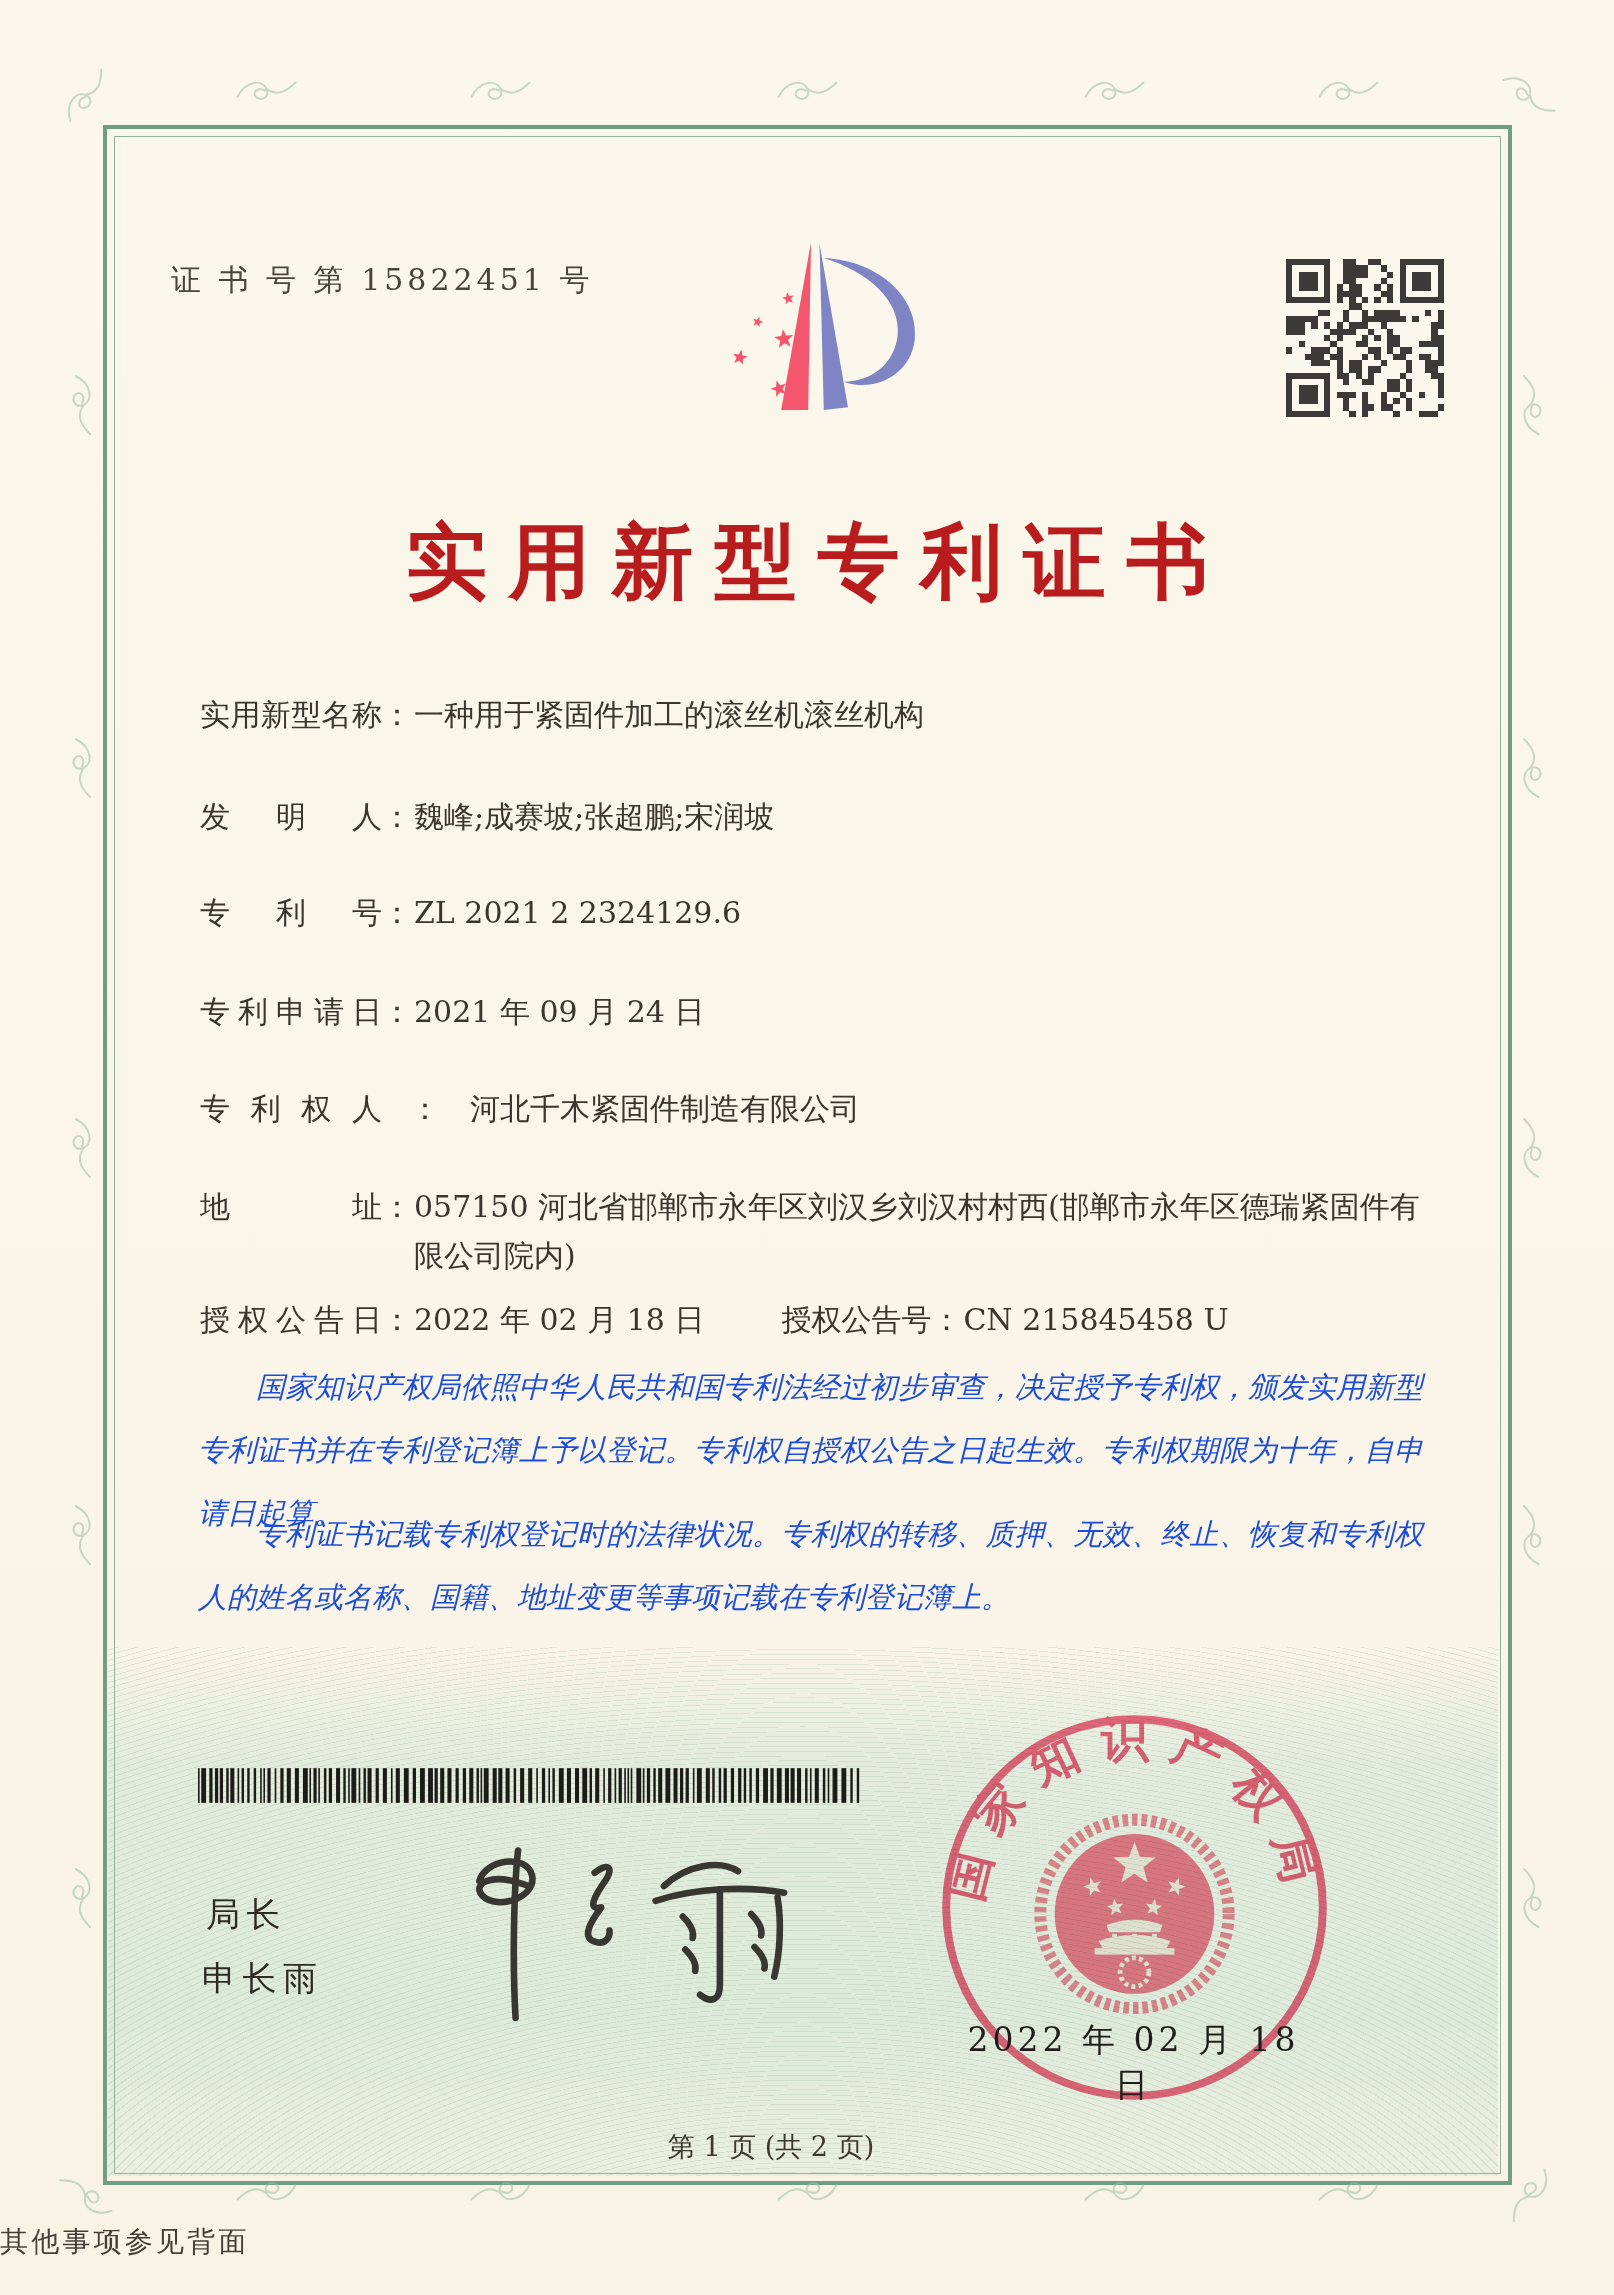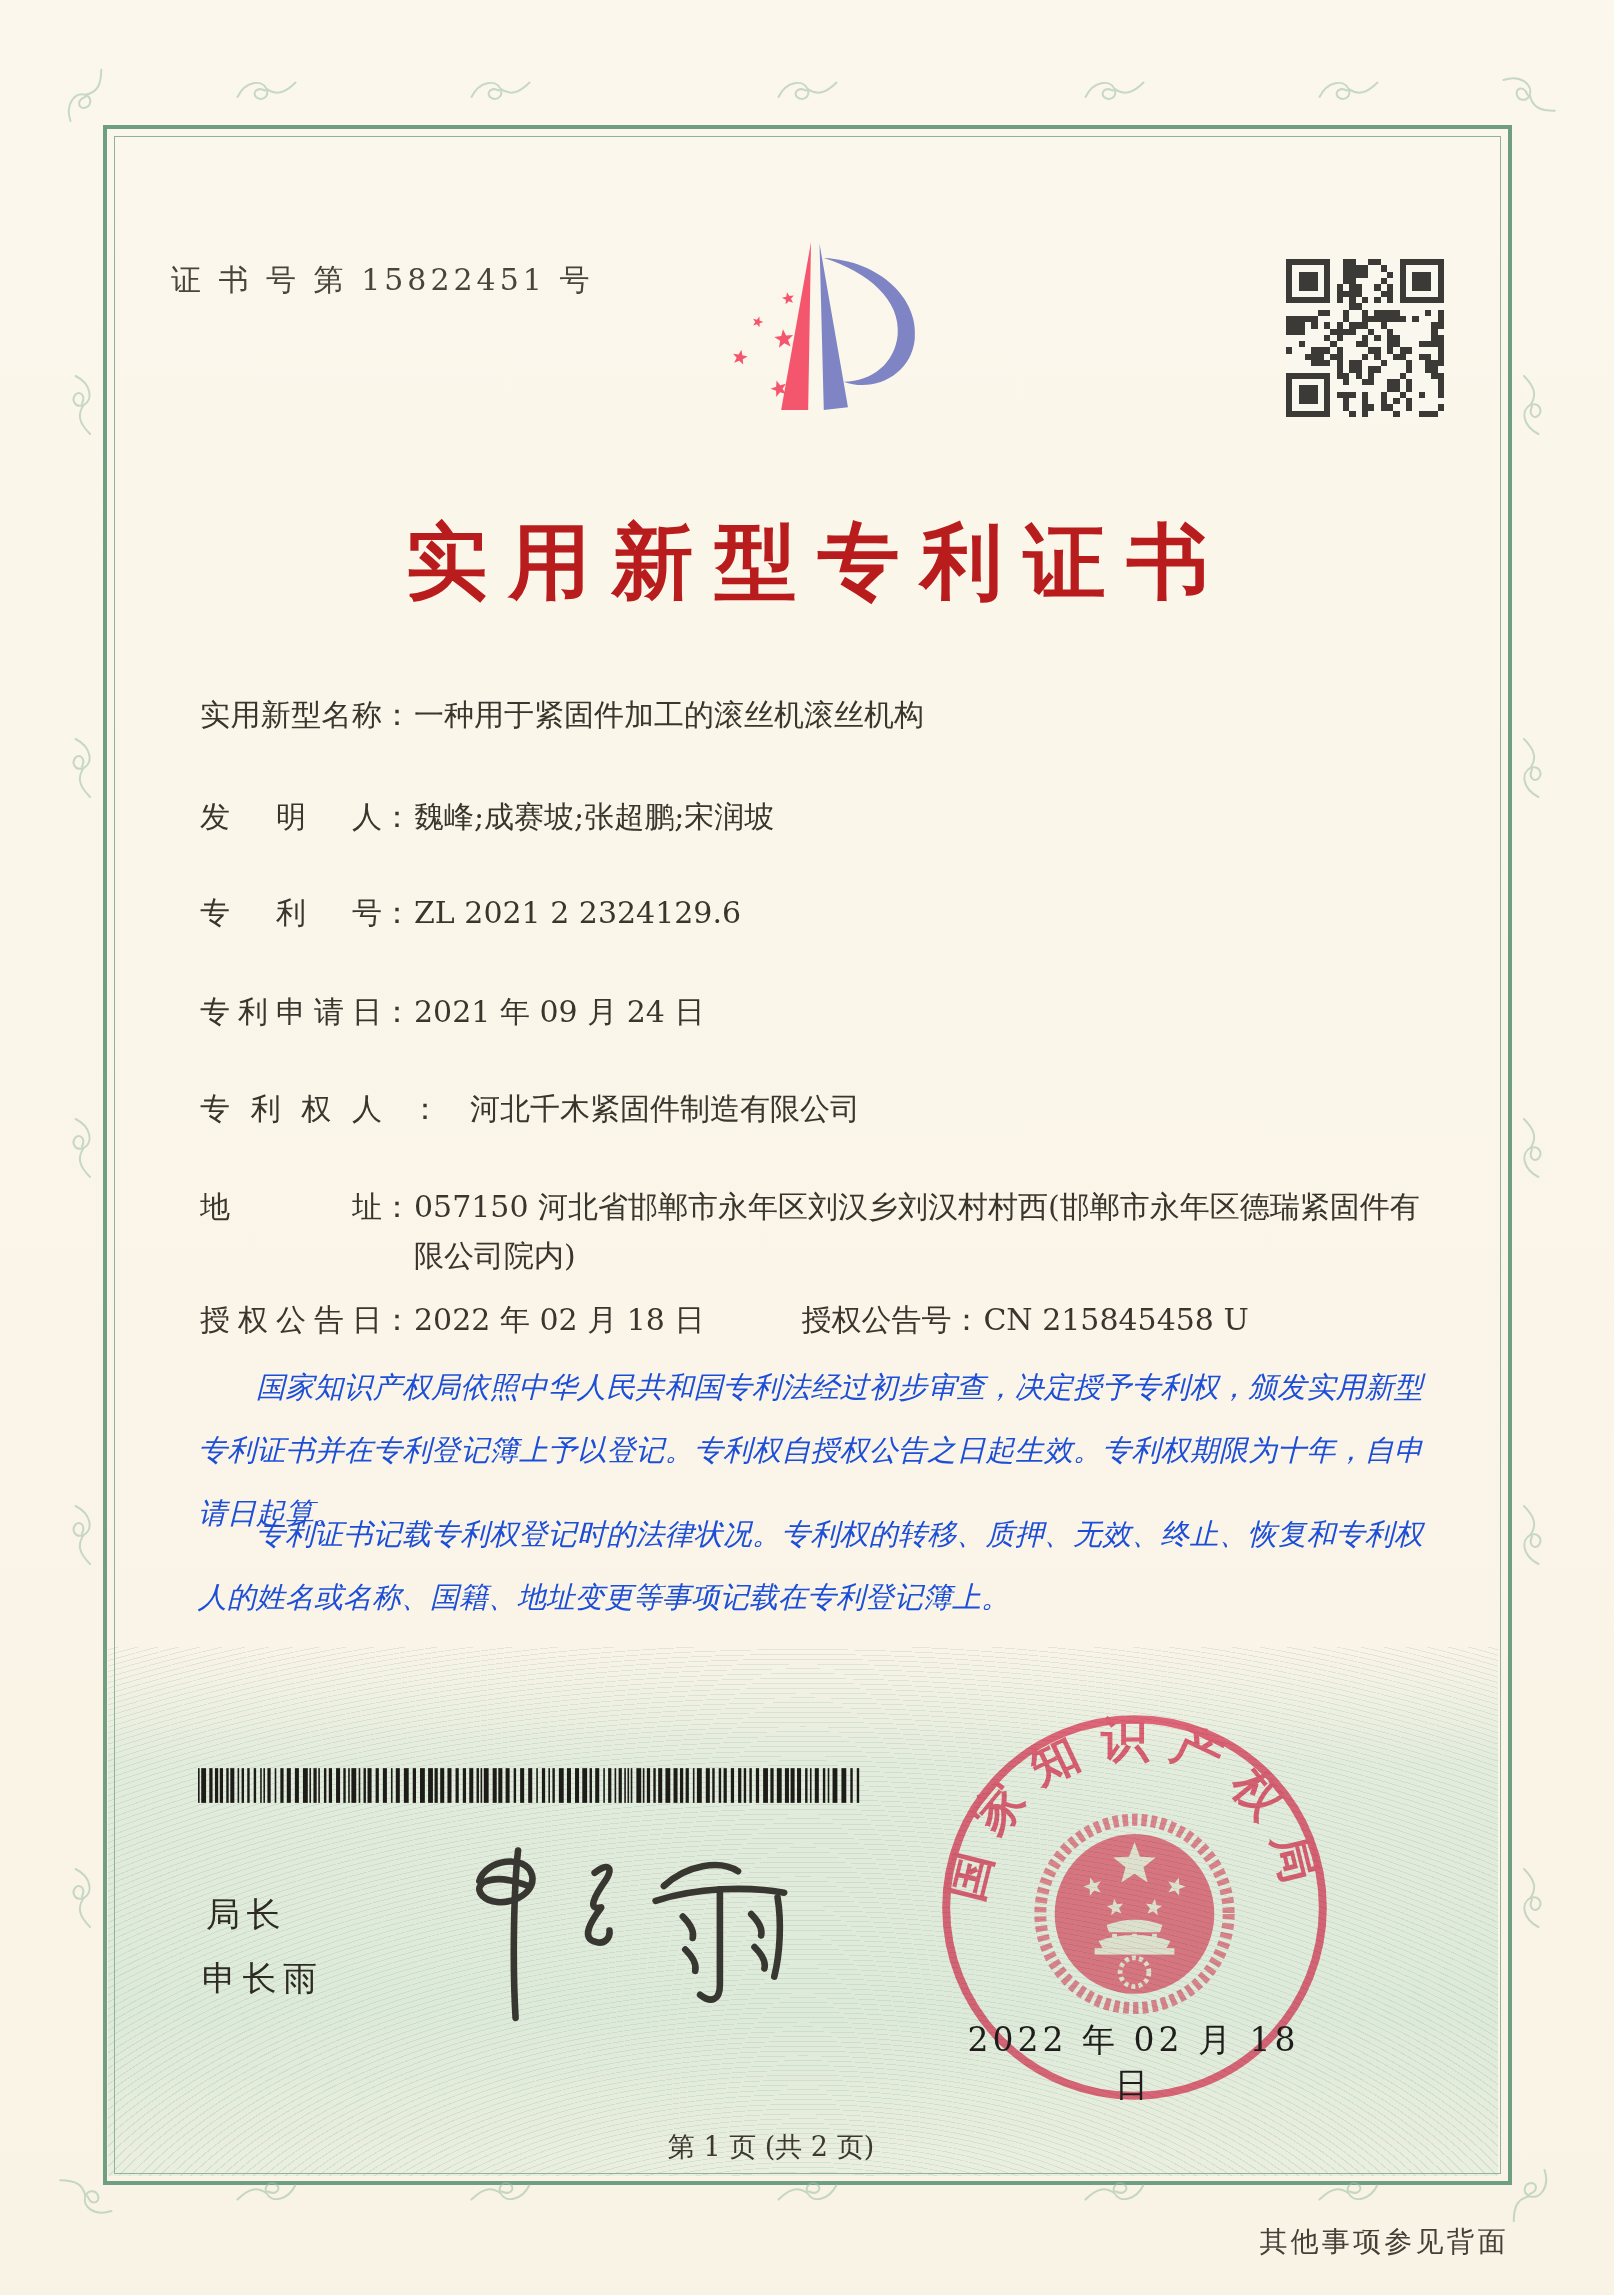--- a/index.html
+++ b/index.html
@@ -44,40 +44,40 @@
   .row{
     position:absolute;left:200px;width:1227px;display:flex;align-items:flex-start;
     font-size:30px;line-height:1.62;color:#3a352d;z-index:2;
   }
   .lbl{display:inline-block;width:182px;text-align:justify;text-align-last:justify;flex:0 0 182px;}
   .colon{flex:0 0 32px;}
   .val{flex:1;}
   .r1{top:691px;} .r2{top:793px;} .r3{top:889px;} .r4{top:988px;}
   .r5{top:1085px;gap:28px;} .r6{top:1183px;} .r7{top:1296px;}
   .grant-group{display:flex;align-items:flex-end;}
-  .grant-right{margin-left:97px;display:flex;}
+  .grant-right{margin-left:77px;display:flex;}
   .grant-right .lbl{width:auto;flex:0 0 auto;text-align-last:auto;}
   
   .para{
     position:absolute;left:198px;width:1225px;font-size:29px;line-height:63px;
     text-align:justify;text-indent:2em;color:#1d4ed8;z-index:2;font-style:italic;
   }
   .p1{top:1356px;} .p2{top:1503px;}
   
   .barcode{position:absolute;left:198px;top:1768px;z-index:2;}
   .signer-title{position:absolute;left:206px;top:1892px;font-size:34px;letter-spacing:6.5px;color:#2e2b25;z-index:2;font-family:"DejaVu Sans","Liberation Sans",sans-serif;}
   .signer-name{position:absolute;left:202px;top:1956px;font-size:34px;letter-spacing:6.5px;color:#2e2b25;z-index:2;font-family:"DejaVu Sans","Liberation Sans",sans-serif;}
   .signature{position:absolute;left:448px;top:1832px;width:379px;height:202px;z-index:3;}
   .seal{position:absolute;left:935px;top:1708px;width:399px;height:399px;z-index:3;mix-blend-mode:multiply;opacity:.93;}
   .seal-date{
     position:absolute;left:952px;top:2018px;width:363px;text-align:center;
     font-size:33px;letter-spacing:4px;color:#1e1d1b;z-index:4;
   }
   .page-info{position:absolute;left:0;top:2129px;width:1542px;text-align:center;font-size:27px;color:#3c372f;z-index:2;}
-  .back-note{position:absolute;left:0;top:2223px;width:1509px;text-align:right;font-size:28px;letter-spacing:3.2px;color:#443f37;z-index:2;}
+  .back-note{position:absolute;left:0;top:2223px;width:1509px;text-align:left;font-size:28px;letter-spacing:3.2px;color:#443f37;z-index:2;}
 </style>
 </head>
 <body>
 
 <div class="guilloche"></div>
 
 <div class="frame">
   <div class="frame-inner"></div>
 </div>
 

